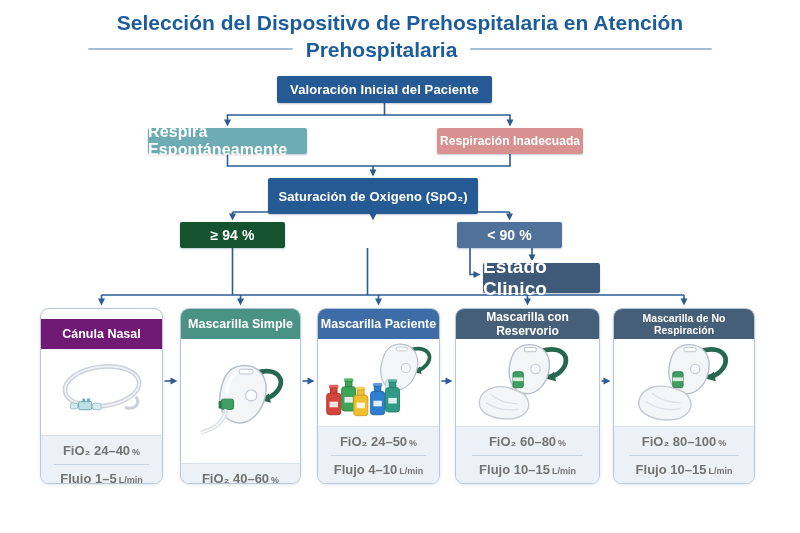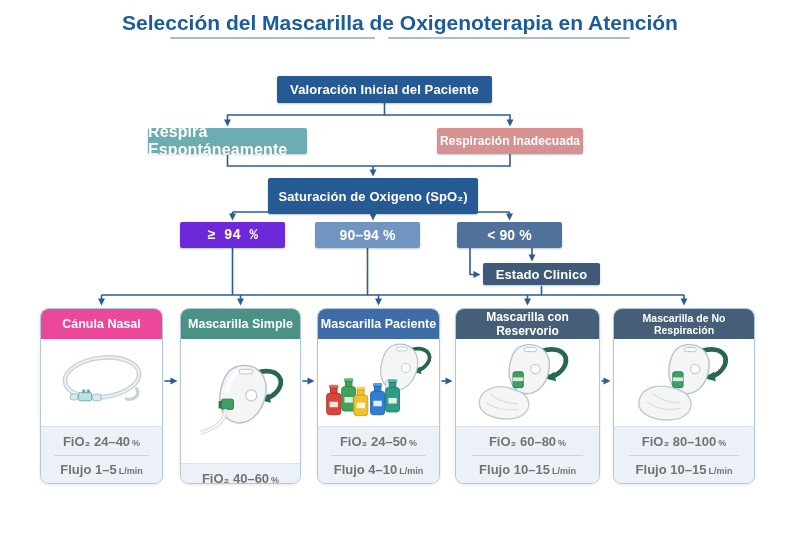--- a/index.html
+++ b/index.html
@@ -16,21 +16,21 @@
   .node{position:absolute;display:flex;align-items:center;justify-content:center;
         color:#ffffff;font-weight:bold;border-radius:2px;
         box-shadow:0 1px 2px rgba(25,55,95,.28);letter-spacing:.1px;}
   #node-initial   {left:277px;top:76px; width:215px;height:27px;font-size:13px;}
   #node-breathes  {left:148px;top:128px;width:159px;height:26px;font-size:16px;}
   #node-inadequate{left:437px;top:128px;width:146px;height:26px;font-size:12px;}
   #node-saturation{left:268px;top:178px;width:210px;height:36px;font-size:13px;}
   #node-sat-high  {left:180px;top:222px;width:105px;height:26px;font-size:14px;}
   #node-sat-mid   {left:315px;top:222px;width:105px;height:26px;font-size:14px;}
   #node-sat-low   {left:457px;top:222px;width:105px;height:26px;font-size:14px;}
-  #node-estado    {left:483px;top:263px;width:117px;height:22px;font-size:13px;}
+  #node-estado    {left:483px;top:263px;width:117px;height:30px;font-size:19px;}
   
   .connectors{position:absolute;left:0;top:0;pointer-events:none;}
   
   .card{position:absolute;top:308px;height:176px;background:#fff;
         border:1.5px solid #b5c7da;border-radius:9px;overflow:hidden;
         box-shadow:0 1px 3px rgba(40,70,110,.14);display:flex;flex-direction:column;box-sizing:border-box;}
   #card-1{left:40px;width:123px;}
   #card-2{left:180px;width:121px;gap:19px;}
   #card-3{left:317px;width:123px;}
   #card-4{left:455px;width:145px;}
@@ -46,23 +46,24 @@
             color:#737373;font-weight:bold;font-size:13px;}
   .spec-unit{font-size:9px;font-weight:bold;padding-top:3px;}
   .spec-divider{height:1px;width:78%;background:#c7d4e3;}
 </style>
 </head>
 <body>
 
 <div class="canvas">
 
   <div class="title">
-    <div>Selección del Mascarilla de Oxigenoterapia en Atención</div>
+    <div>Selección del Dispositivo de Prehospitalaria en Atención</div>
     <div class="title-line2">
       <div class="rule rule-left"></div>
+      <span>Prehospitalaria</span>
       <div class="rule rule-right"></div>
     </div>
   </div>
 
   <svg class="connectors" width="800" height="533" viewBox="0 0 800 533">
     <defs>
       <marker id="arr" markerWidth="8" markerHeight="8" refX="4" refY="4" orient="auto" markerUnits="userSpaceOnUse">
         <path d="M0.5,0.5 L7.5,4 L0.5,7.5 Z" fill="#2b5c94"></path>
       </marker>
     </defs>
@@ -87,27 +88,26 @@
       <path d="M302.5 381 H311" marker-end="url(#arr)"></path>
       <path d="M441.5 381 H449" marker-end="url(#arr)"></path>
       <path d="M601.5 381 H607" marker-end="url(#arr)"></path>
     </g>
   </svg>
 
   <div class="node" id="node-initial" style="background-color: rgb(38, 90, 148);">Valoración Inicial del Paciente</div>
   <div class="node" id="node-breathes" style="background-color: rgb(108, 172, 178);">Respira Espontáneamente</div>
   <div class="node" id="node-inadequate" style="background-color: rgb(216, 145, 145);">Respiración Inadecuada</div>
   <div class="node" id="node-saturation" style="background-color: rgb(38, 90, 148);">Saturación de Oxigeno (SpO₂)</div>
-  <div class="node" id="node-sat-high" style="background-color: #6d28d9; font-family: Liberation Mono, monospace;">≥ 94 %</div>
-  <div class="node" id="node-sat-mid" style="background-color: rgb(113, 149, 193);">90–94 %</div>
+  <div class="node" id="node-sat-high" style="background-color: #14532d;">≥ 94 %</div>
   <div class="node" id="node-sat-low" style="background-color: rgb(80, 114, 154);">&lt; 90 %</div>
   <div class="node" id="node-estado" style="background-color: rgb(62, 90, 120);">Estado Clinico</div>
 
   <div class="card" id="card-1">
-    <div class="card-header" style="background-color: #ec4899;">
+    <div class="card-header" style="background-color: #701a75; margin-top: 10px;">
       <span>Cánula Nasal</span>
     </div>
     <div class="card-image">
       <svg width="112" height="86" viewBox="0 0 120 92">
         <ellipse cx="60" cy="40" rx="40" ry="21" fill="none" stroke="#ccd2da" stroke-width="5" transform="rotate(-7 60 40)"></ellipse>
         <ellipse cx="60" cy="40" rx="40" ry="21" fill="none" stroke="#f0f2f5" stroke-width="1.8" transform="rotate(-7 60 40)"></ellipse>
         <path d="M97 52 C 101 59 95 65 86 63" stroke="#ccd2da" stroke-width="3.5" fill="none" stroke-linecap="round"></path>
         <rect x="26" y="58" width="8" height="6" rx="2" fill="#d9edee" stroke="#8fbec2"></rect>
         <rect x="35" y="56" width="14" height="9" rx="2" fill="#bfe0e2" stroke="#6aa8ad"></rect>
         <rect x="39" y="53" width="3" height="4" fill="#6aa8ad"></rect>

